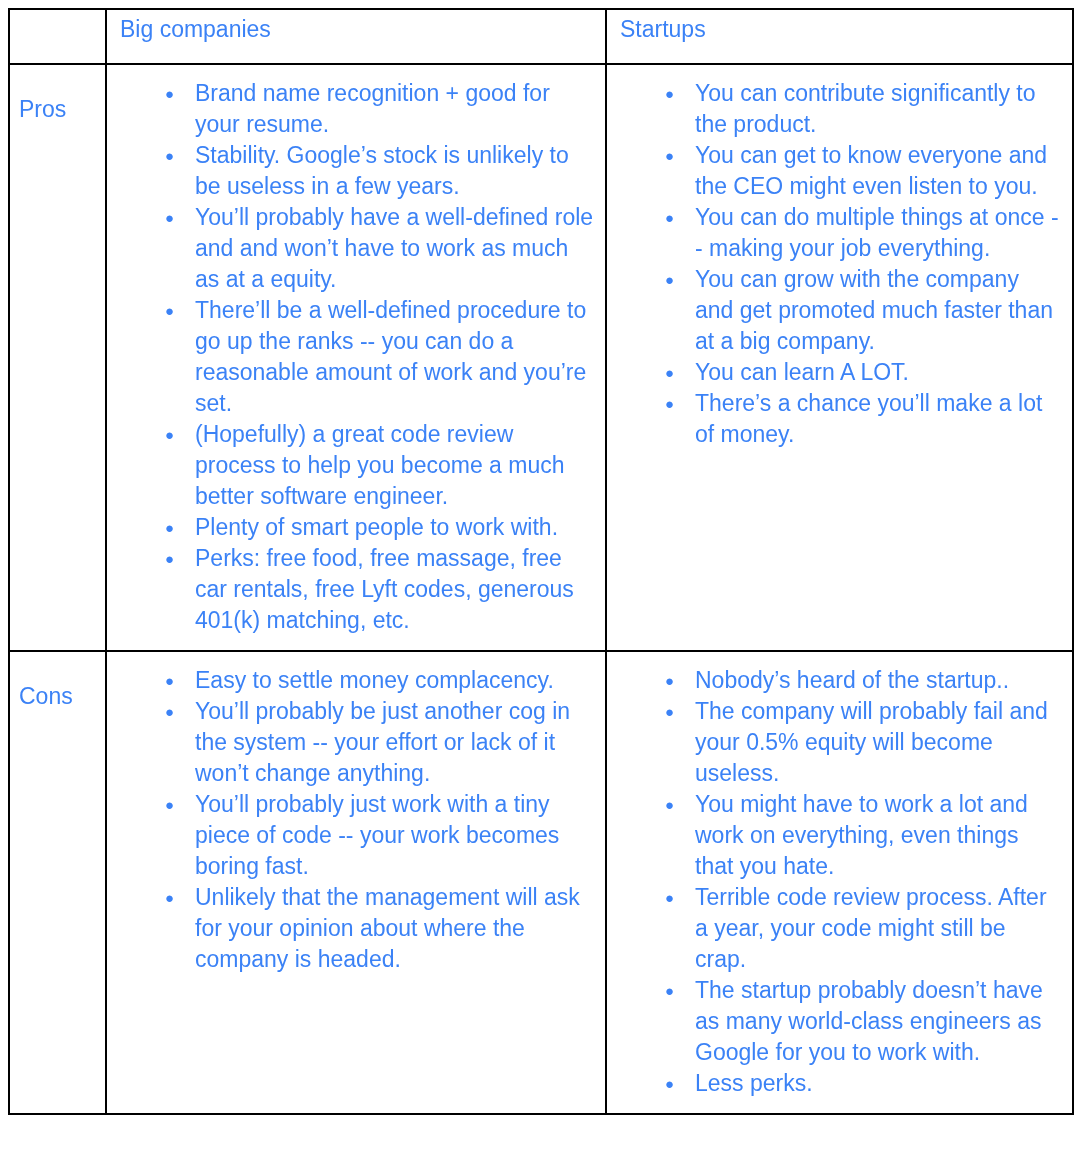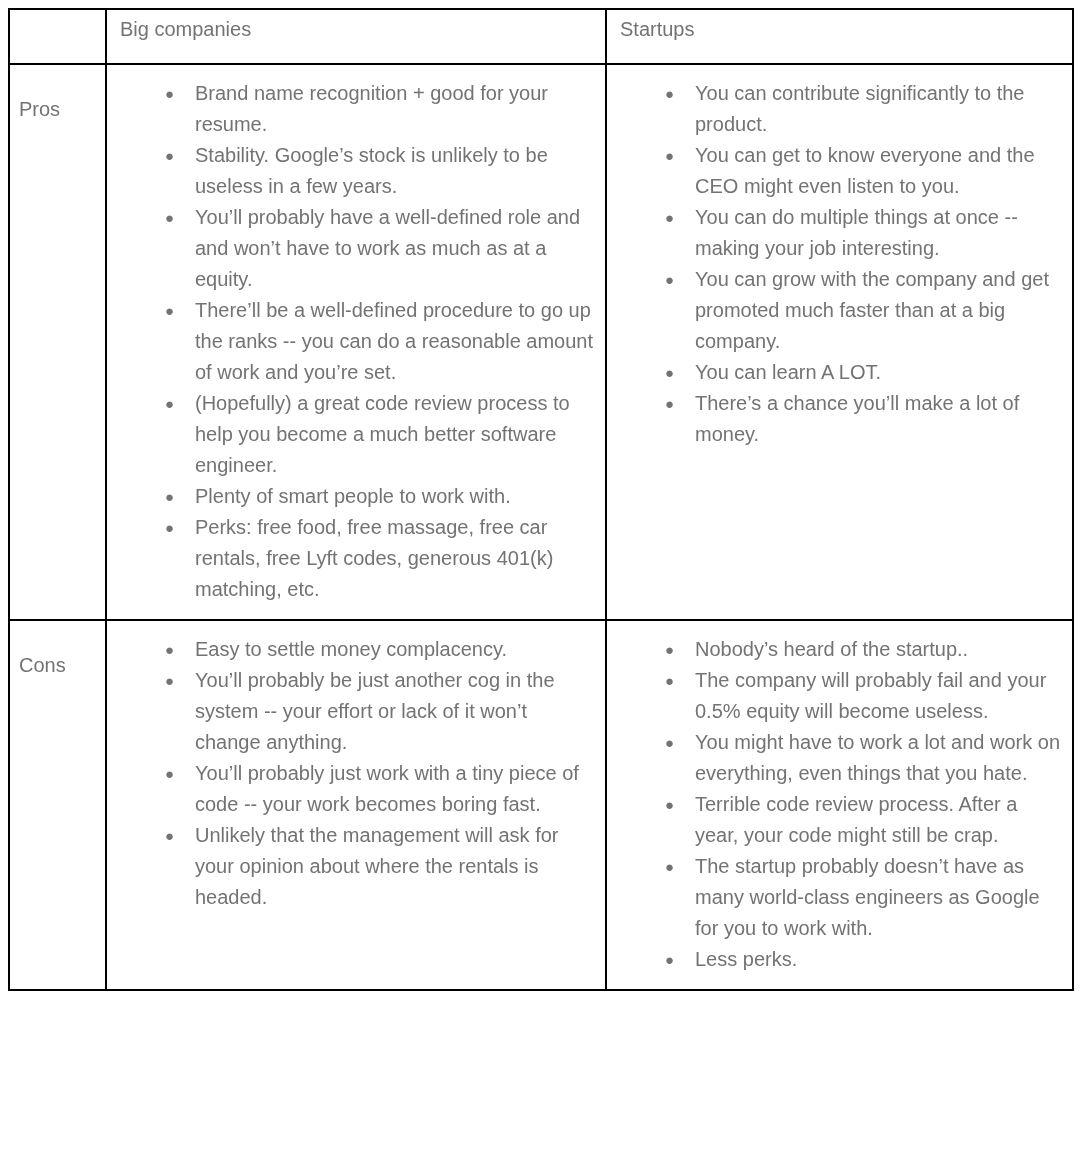--- a/index.html
+++ b/index.html
@@ -19,24 +19,24 @@
   }
   table.comparison {
     border-collapse: collapse;
     table-layout: fixed;
     width: 1064px;
     background: #ffffff;
   }
   table.comparison th,
   table.comparison td {
     border: 2px solid #000000;
-    font-size: 20px;
+    font-size: 23px;
     line-height: 31px;
     font-weight: normal;
-    color: #737373;
+    color: #3b82f6;
     vertical-align: top;
     text-align: left;
   }
   col.c-label   { width: 97px; }
   col.c-big     { width: 500px; }
   col.c-startup { width: 467px; }
 
   th.header-cell {
     height: 55px;
     vertical-align: middle;
@@ -94,35 +94,35 @@
               <li>There’ll be a well-defined procedure to go up the ranks -- you can do a reasonable amount of work and you’re set.</li>
               <li>(Hopefully) a great code review process to help you become a much better software engineer.</li>
               <li>Plenty of smart people to work with.</li>
               <li>Perks: free food, free massage, free car rentals, free Lyft codes, generous 401(k) matching, etc.</li>
             </ul>
         </td>
         <td class="content-cell">
           <ul class="bullets">
               <li>You can contribute significantly to the product.</li>
               <li>You can get to know everyone and the CEO might even listen to you.</li>
-              <li>You can do multiple things at once -- making your job interesting.</li>
+              <li>You can do multiple things at once -- making your job everything.</li>
               <li>You can grow with the company and get promoted much faster than at a big company.</li>
               <li>You can learn A LOT.</li>
               <li>There’s a chance you’ll make a lot of money.</li>
             </ul>
         </td>
       </tr>
       <tr>
         <td class="row-label">Cons</td>
         <td class="content-cell">
           <ul class="bullets">
               <li>Easy to settle money complacency.</li>
               <li>You’ll probably be just another cog in the system -- your effort or lack of it won’t change anything.</li>
               <li>You’ll probably just work with a tiny piece of code -- your work becomes boring fast.</li>
-              <li>Unlikely that the management will ask for your opinion about where the rentals is headed.</li>
+              <li>Unlikely that the management will ask for your opinion about where the company is headed.</li>
             </ul>
         </td>
         <td class="content-cell">
           <ul class="bullets">
               <li>Nobody’s heard of the startup..</li>
               <li>The company will probably fail and your 0.5% equity will become useless.</li>
               <li>You might have to work a lot and work on everything, even things that you hate.</li>
               <li>Terrible code review process. After a year, your code might still be crap.</li>
               <li>The startup probably doesn’t have as many world-class engineers as Google for you to work with.</li>
               <li>Less perks.</li>

